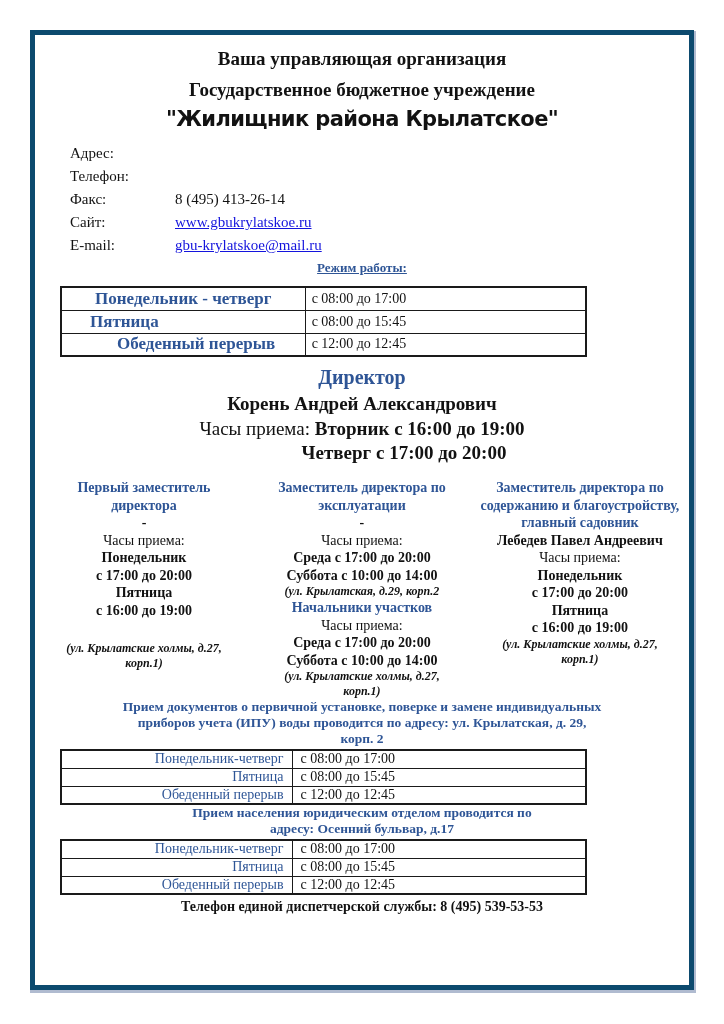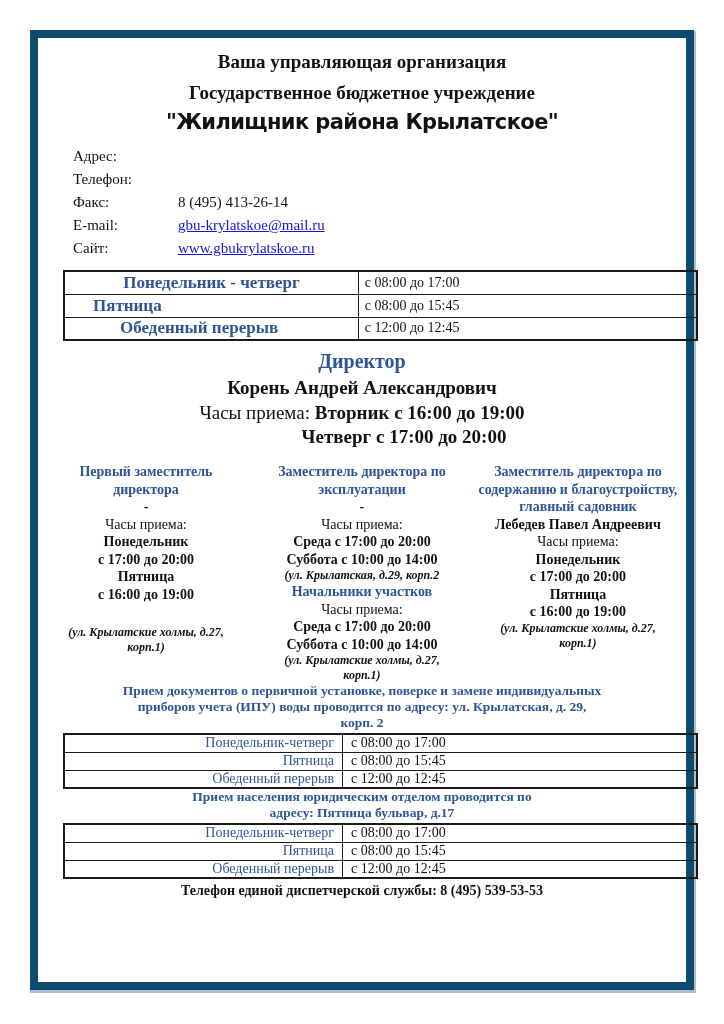--- a/index.html
+++ b/index.html
@@ -1,37 +1,37 @@
 <!DOCTYPE html>
 <html><head>
 <meta charset="utf-8">
 <style>
   * { margin:0; padding:0; box-sizing:border-box; }
   html,body { width:724px; height:1024px; background:#ffffff; }
   body { font-family:"Liberation Serif","DejaVu Serif",serif; color:#121212; position:relative; }
   .frame {
     position:absolute; left:30px; top:30px; width:664px; height:960px;
-    border:8px solid #0c4a6e; background:#fff;
+    border:5px solid #0c4a6e; background:#fff;
     box-shadow:1px 2px 0 1px rgba(80,105,150,.45);
   }
   .inner { padding:6px 0 0 0; }
 
   .c { text-align:center; }
   .hdr1 { font-size:19px; font-weight:bold; margin-top:4px; line-height:27px; }
   .org  { font-family:"DejaVu Sans","Liberation Sans",sans-serif; font-weight:700;
           font-size:21px; letter-spacing:-0.6px; line-height:26px; margin-top:3px; }
 
   .contacts { margin:10px 0 0 35px; font-size:15px; }
   .crow { display:flex; line-height:23px; }
   .clabel { width:105px; }
   .cval a, .cval .link { color:#1414dd; text-decoration:underline; cursor:pointer; }
 
   .regime { color:#2e5596; font-weight:bold; font-size:13px; text-decoration:underline; margin-top:3px; }
 
-  table.sched { border-collapse:collapse; margin-left:25px; width:635px; margin-top:10px; }
+  table.sched { border-collapse:collapse; margin-left:25px; width:527px; margin-top:10px; }
   table.sched td { border:1px solid #1a1a1a; }
   table.sched { border:2px solid #1a1a1a; }
 
   .t1 td.day  { color:#2e5596; font-weight:bold; font-size:17px; height:23px; width:46.5%; }
   .t1 td.time { font-size:14px; padding-left:6px; }
   .t1 .r1 .day { text-align:center; }
   .t1 .r2 .day { padding-left:28px; }
   .t1 .r3 .day { padding-left:55px; }
 
   .t2 td.day  { color:#2e5596; font-weight:normal; font-size:14px; height:18px; width:44%;
@@ -74,29 +74,30 @@
         <div class="clabel">Адрес:</div>
       </div>
       <div class="crow">
         <div class="clabel">Телефон:</div>
       </div>
       <div class="crow">
         <div class="clabel">Факс:</div>
         <div class="cval">8 (495) 413-26-14</div>
       </div>
       <div class="crow">
+        <div class="clabel">Сайт:</div>
+        <div class="cval"><span class="link">www.gbukrylatskoe.ru</span></div>
+      </div>
+      <div class="crow">
         <div class="clabel">E-mail:</div>
         <div class="cval"><span class="link">gbu-krylatskoe@mail.ru</span></div>
       </div>
-      <div class="crow">
-        <div class="clabel">Сайт:</div>
-        <div class="cval"><span class="link">www.gbukrylatskoe.ru</span></div>
-      </div>
     </div>
 
+    <div class="c regime">Режим работы:</div>
 
     <table class="sched t1">
       <tbody>
           <tr class="r1">
         <td class="day">Понедельник - четверг</td>
         <td class="time">с 08:00 до 17:00</td>
       </tr>
       <tr class="r2">
         <td class="day">Пятница</td>
         <td class="time">с 08:00 до 15:45</td>
@@ -172,21 +173,21 @@
         <td class="time">с 08:00 до 15:45</td>
       </tr>
       <tr>
         <td class="day">Обеденный перерыв</td>
         <td class="time">с 12:00 до 12:45</td>
       </tr>
     </tbody>
       </table>
 
     <div class="c bluepar">Прием населения юридическим отделом проводится по</div>
-    <div class="c bluepar">адресу: Пятница бульвар, д.17</div>
+    <div class="c bluepar">адресу: Осенний бульвар, д.17</div>
 
     <table class="sched t2" style="margin-top:2px;">
       <tbody>
           <tr>
         <td class="day">Понедельник-четверг</td>
         <td class="time">с 08:00 до 17:00</td>
       </tr>
       <tr>
         <td class="day">Пятница</td>
         <td class="time">с 08:00 до 15:45</td>

